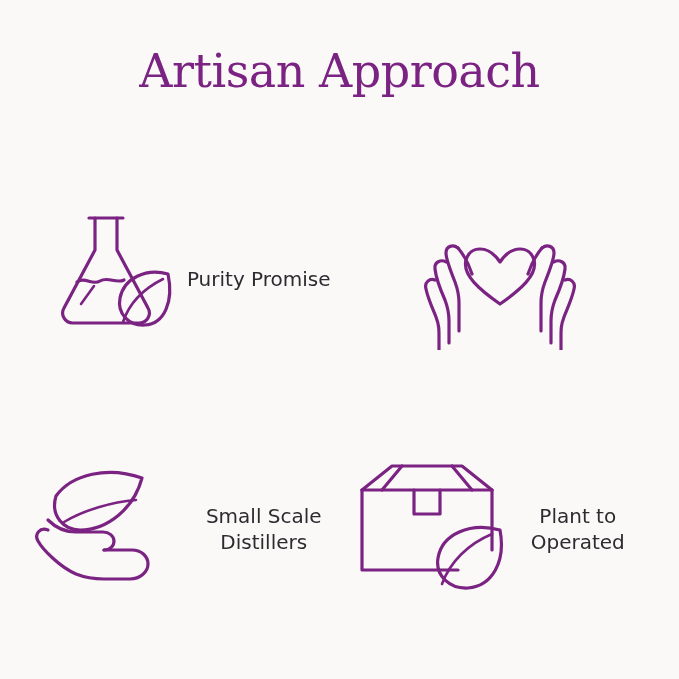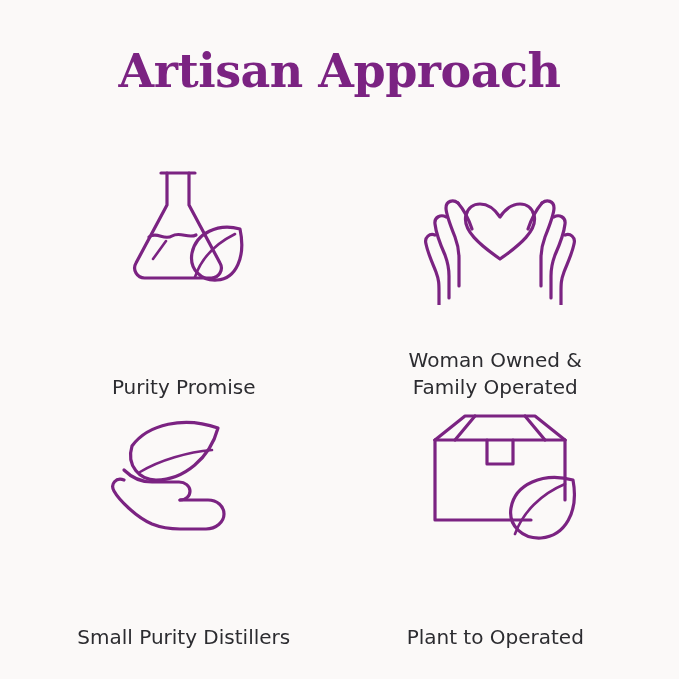--- a/index.html
+++ b/index.html
@@ -20,40 +20,40 @@
     background: #fbf9f8;
     box-sizing: border-box;
   }
   .title {
     position: absolute;
     top: 44px;
     left: 0;
     width: 679px;
     text-align: center;
     font-family: "DejaVu Serif", serif;
-    font-weight: bold;
+    font-weight: normal;
     font-size: 46px;
     letter-spacing: -0.5px;
     color: #7b2382;
   }
   .grid {
     position: absolute;
     top: 150px;
     left: 28px;
     width: 623px;
     height: 500px;
     display: grid;
     grid-template-columns: 1fr 1fr;
     grid-template-rows: 1fr 1fr;
   }
   .cell {
     display: flex;
-    flex-direction: column;
+    flex-direction: row;
     align-items: center;
-    justify-content: space-between;
+    justify-content: center;
   }
   .icon-wrap {
     height: 160px;
     display: flex;
     align-items: center;
     justify-content: center;
   }
   .cell-label {
     margin-top: 8px;
     text-align: center;
@@ -105,36 +105,34 @@
           <path d="M28 62 c-5 -3 -12 0 -11 7 c1 9 6 22 10 31 c3 8 4 13 4 21 v22"></path>
           <path d="M17 80 c-5 -2 -11 2 -9 9 c2 10 7 20 10 28 c3 8 3 12 3 20 v14"></path>
           <path d="M40 48 c6 7 11 17 14 26"></path>
 
           <path d="M124 48 c5 -4 12 -2 12 5 c0 6 -5 19 -9 29 c-3 8 -4 13 -4 21 v28"></path>
           <path d="M136 62 c5 -3 12 0 11 7 c-1 9 -6 22 -10 31 c-3 8 -4 13 -4 21 v22"></path>
           <path d="M147 80 c5 -2 11 2 9 9 c-2 10 -7 20 -10 28 c-3 8 -3 12 -3 20 v14"></path>
           <path d="M124 48 c-6 7 -11 17 -14 26"></path>
         </svg>
       </div>
-      <div class="cell-label">Woman Owned &amp;
-Family Operated</div>
     </div>
 
     <div class="cell cell-3">
       <div class="icon-wrap">
         <svg width="160" height="130" viewBox="0 0 160 130" fill="none" stroke="#7b2382" stroke-width="3.2" stroke-linecap="round" stroke-linejoin="round">
 
           <path d="M28 36 c16 -22 52 -30 86 -18 c-8 30 -34 52 -62 52 c-16 0 -30 -14 -24 -34 z"></path>
           <path d="M36 62 c20 -12 48 -20 72 -22" stroke-width="2.6"></path>
 
           <path d="M20 70 c-8 -3 -14 4 -10 11 c5 9 22 26 38 33 c10 4 18 5 28 5 h26 c10 0 18 -7 18 -15 c0 -8 -7 -14 -16 -14 H76"></path>
           <path d="M76 90 c6 0 10 -4 10 -9 c0 -5 -5 -9 -11 -9 H48 c-10 0 -20 -4 -28 -12"></path>
         </svg>
       </div>
-      <div class="cell-label">Small Purity Distillers</div>
+      <div class="cell-label">Small Scale Distillers</div>
     </div>
 
     <div class="cell cell-4">
       <div class="icon-wrap">
         <svg width="165" height="135" viewBox="0 0 165 135" fill="none" stroke="#7b2382" stroke-width="3.2" stroke-linecap="round" stroke-linejoin="round">
 
           <path d="M22 32 L52 8 H122 L152 32"></path>
           <path d="M22 32 H152"></path>
 
           <path d="M22 32 V112 H118"></path>

